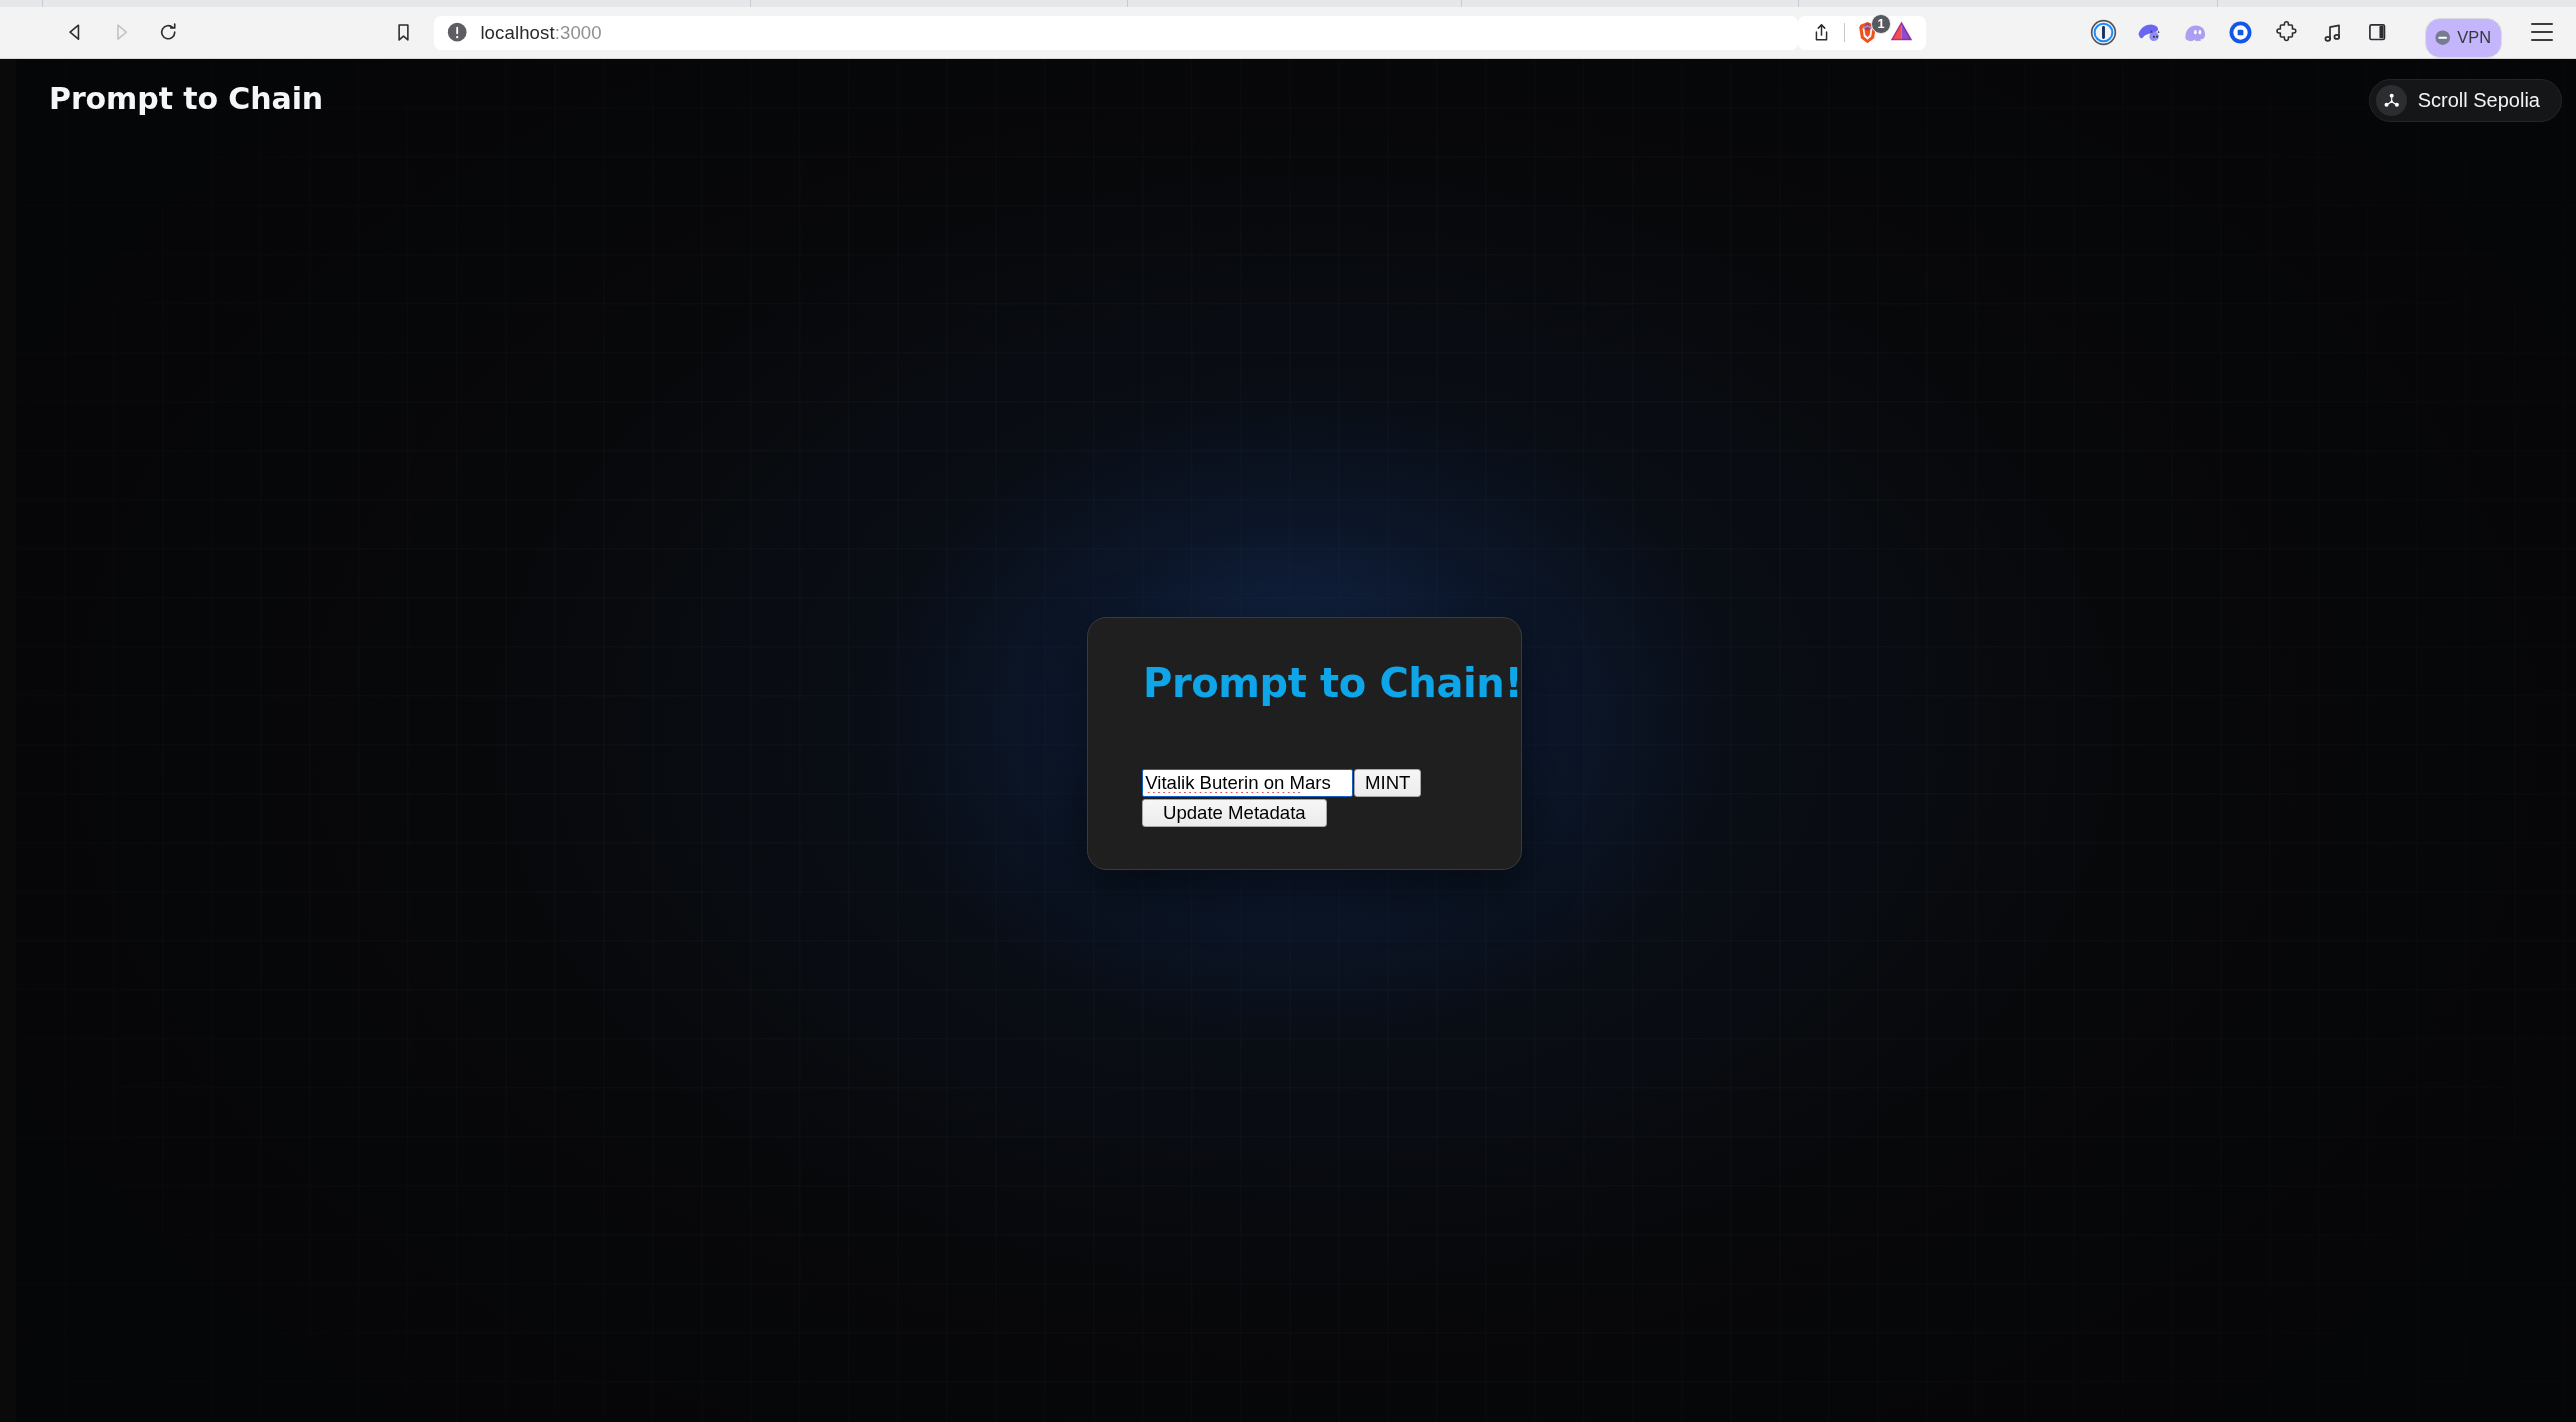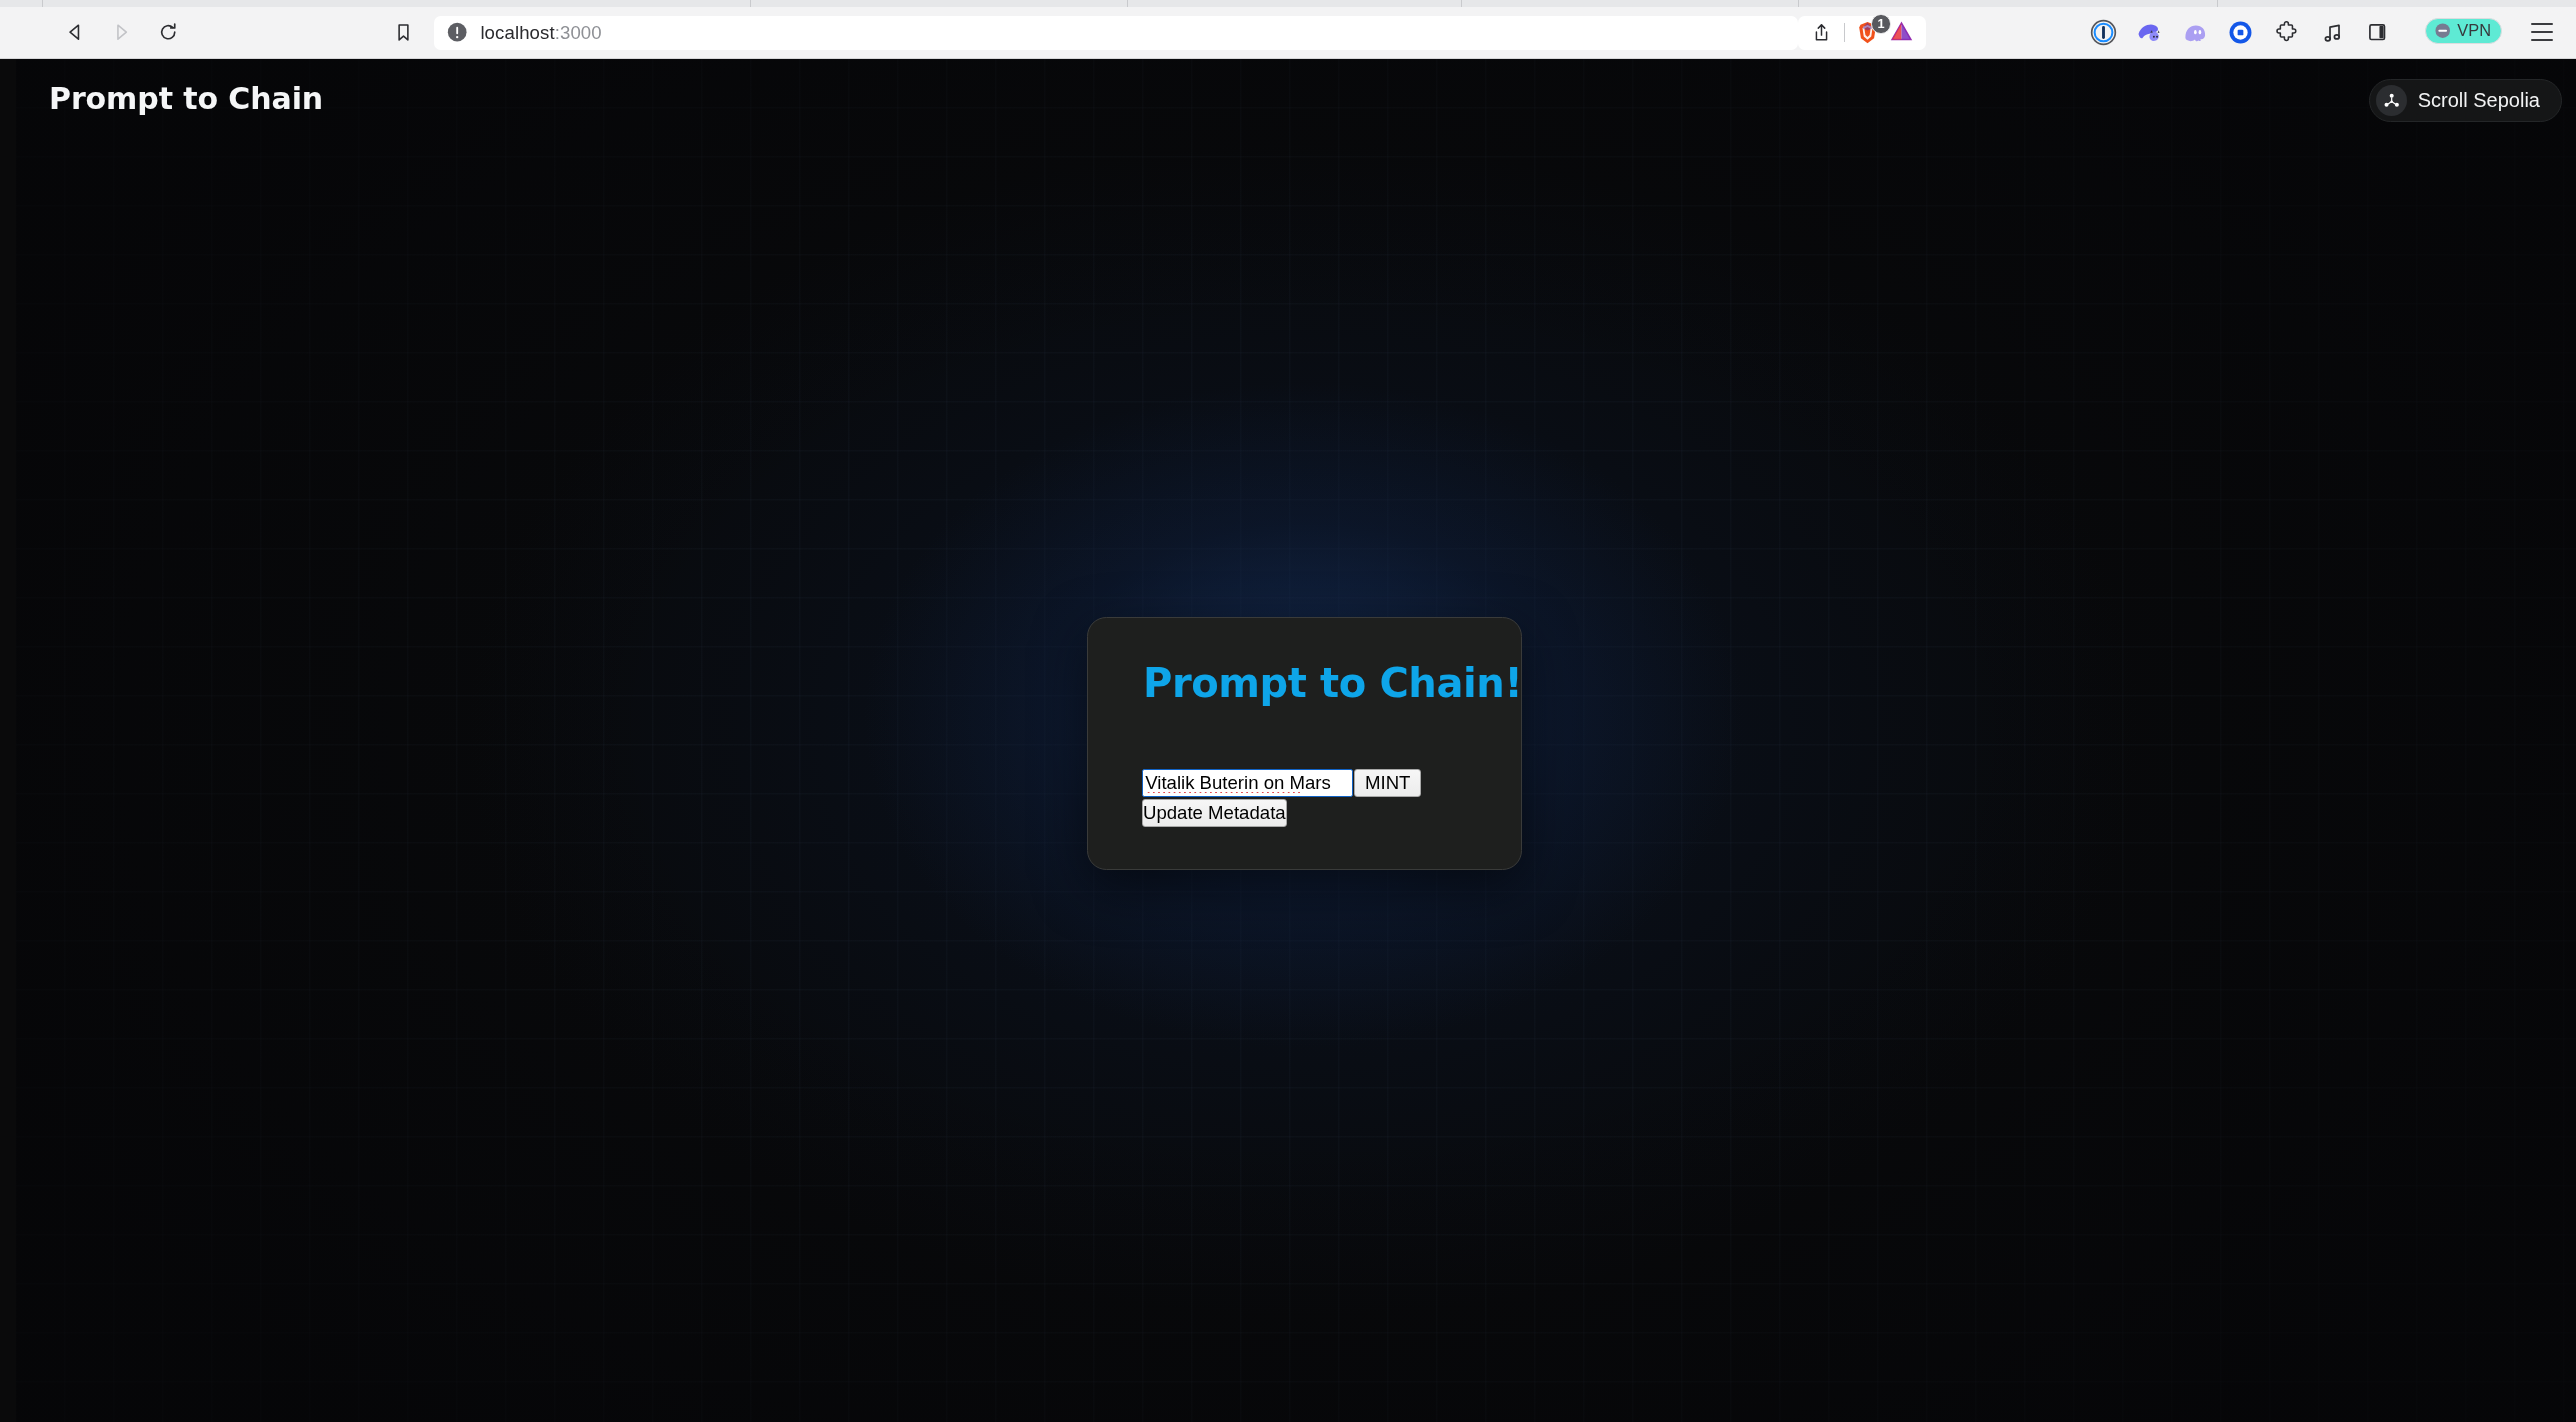--- a/index.html
+++ b/index.html
@@ -103,27 +103,27 @@
     height: 34px;
     display: flex;
     align-items: center;
     gap: 12.7px;
   }
   .ext-icon { width: 33px; height: 33px; display:flex; align-items:center; justify-content:center; }
 
   #vpn-pill {
     position: absolute;
     left: 2425px; top: 11.2px;
-    height: 26px;
+    height: 40px;
     border: 0.7px solid #dcdddf;
     border-radius: 15px;
     display: flex; align-items: center;
     padding: 0 9.7px 0 6.7px;
     gap: 5.2px;
-    background: #5eead4;
+    background: #c4b5fd;
   }
   #vpn-pill .lbl { font-size: 16.4px; color: #37383c; font-weight: 400; }
 
   #hamburger {
     position: absolute;
     left: 2531px; top: 16.4px;
     width: 22.4px; height: 18px;
     display: flex; flex-direction: column; justify-content: space-between;
   }
   #hamburger span { display:block; height:2.2px; background:#3a3b3f; border-radius:1.5px; }
@@ -336,21 +336,21 @@
     color: #000;
     padding: 0 6.7px;
     line-height: 24.6px;
     text-align: center;
   }
   #mint-button { padding: 0 10px; }
   #update-metadata-button {
     position: absolute;
     left: 54px;
     top: 181px;
-    padding: 0 0;
+    padding: 0 20px;
   }
 </style>
 </head>
 <body>
 
 <div id="browser-chrome">
 
   <div id="tabstrip">
     <div class="tab-seam" style="left:42px"></div>
     <div class="tab-seam" style="left:750px"></div>

